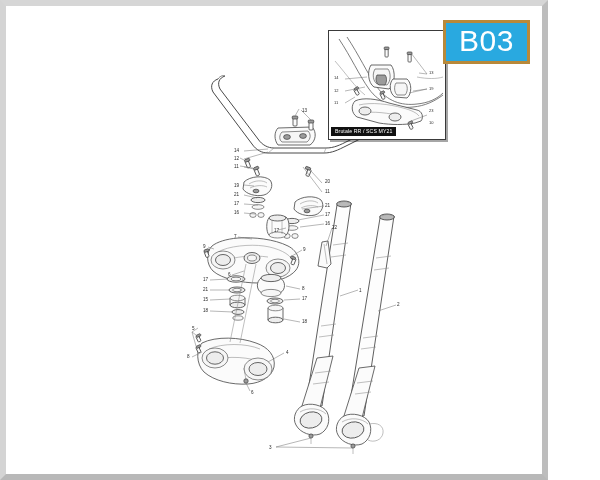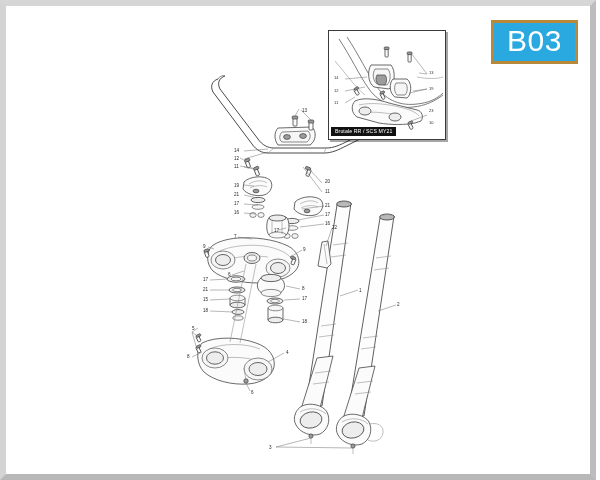--- a/index.html
+++ b/index.html
@@ -2,21 +2,21 @@
 <html><head>
 <meta charset="utf-8">
 <style>
   html,body{margin:0;padding:0;}
   body{
     width:600px;height:480px;overflow:hidden;
     background:#ffffff;
     font-family:"Liberation Sans", sans-serif;
   }
   #page{
-    position:relative;width:596px;height:480px;
+    position:relative;width:548px;height:480px;
     box-sizing:border-box;
     background:#d946ef;
     border:6px solid #c9c9c9;
     border-top-color:#d6d6d6;
     border-left-color:#d4d4d4;
     border-right-color:#bdbdbd;
     border-bottom-color:#b8b8b8;
   }
   #canvas{
     position:absolute;inset:0;

